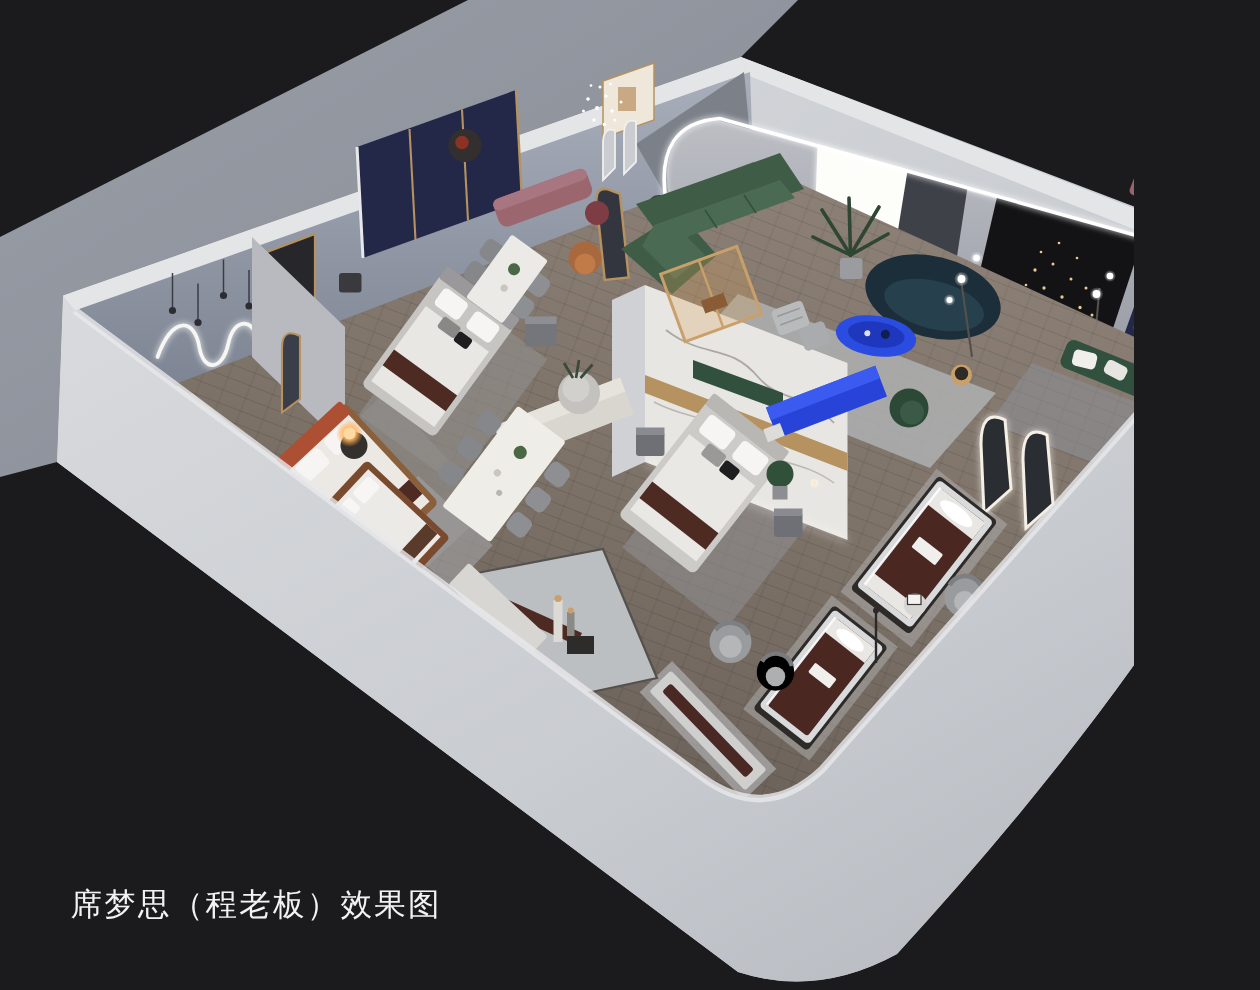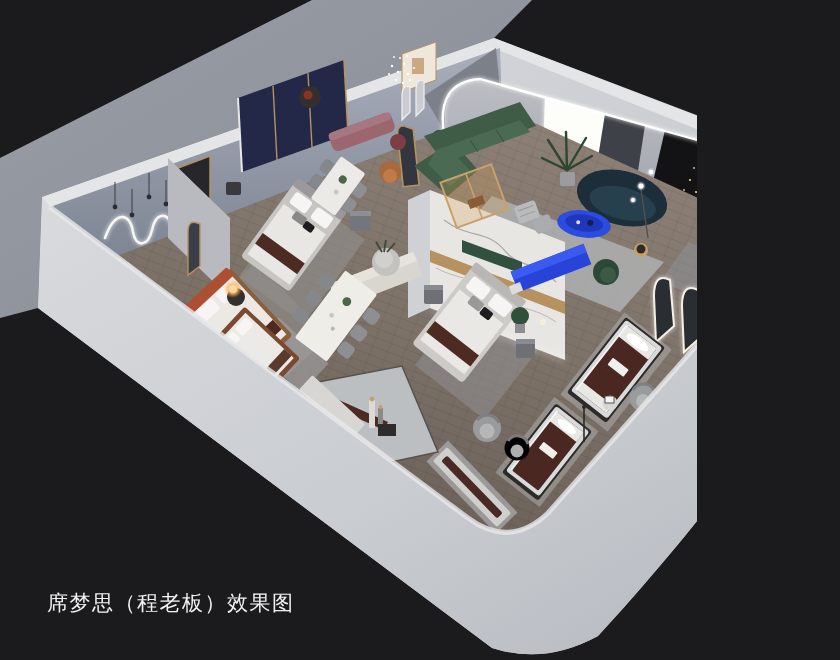--- a/index.html
+++ b/index.html
@@ -1,16 +1,16 @@
 <!DOCTYPE html>
 <html><head>
 <meta charset="utf-8">
 <style>
   html,body{margin:0;padding:0;background:#1b1b1e;}
-  #stage{position:relative;width:697px;height:660px;overflow:hidden;background:#a16207;
+  #stage{position:relative;width:756px;height:660px;overflow:hidden;background:#a16207;
          font-family:"DejaVu Sans","Liberation Sans",sans-serif;}
   #stage svg{position:absolute;left:0;top:0;}
   #caption{position:absolute;left:47px;top:589px;color:#f2f2f2;font-size:21px;
            letter-spacing:1.5px;font-weight:500;user-select:none;}
 </style>
 </head>
 <body>
 
 <div id="stage">
 <svg width="840" height="660" viewBox="0 0 840 660">

